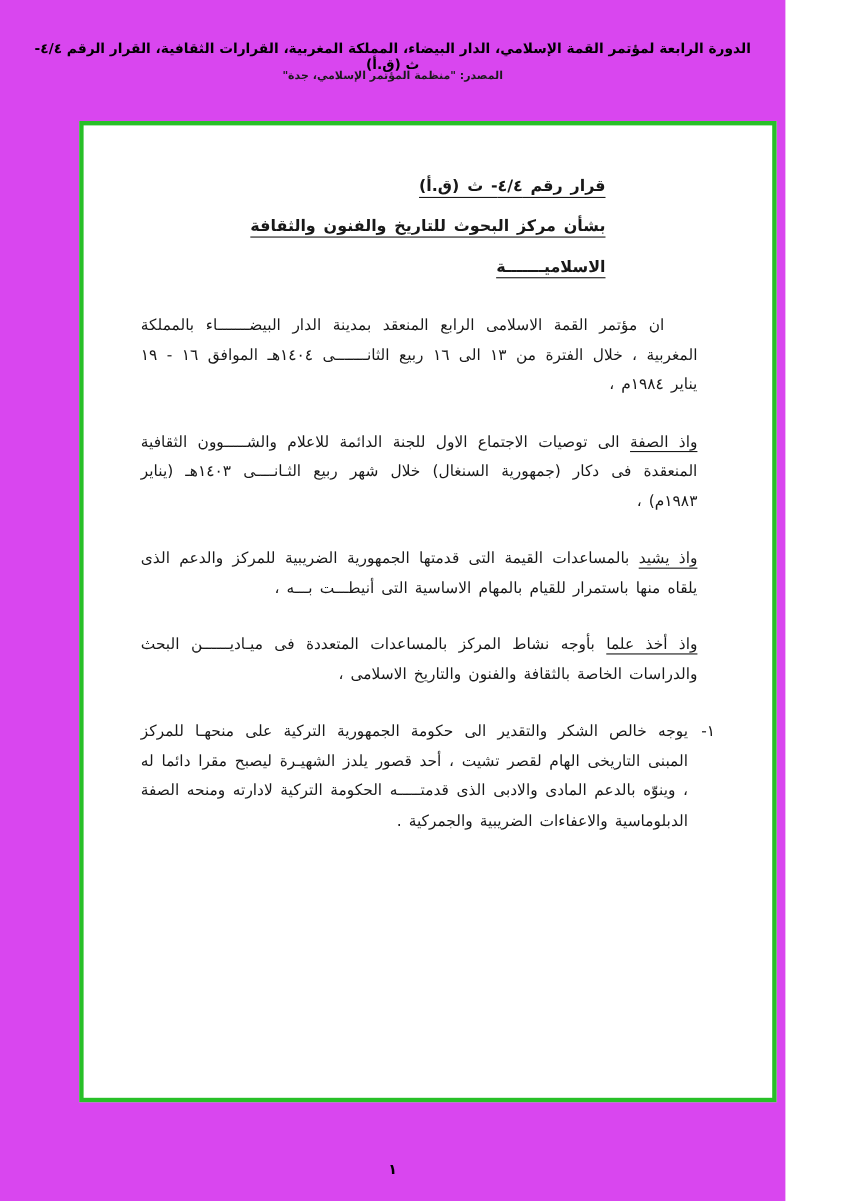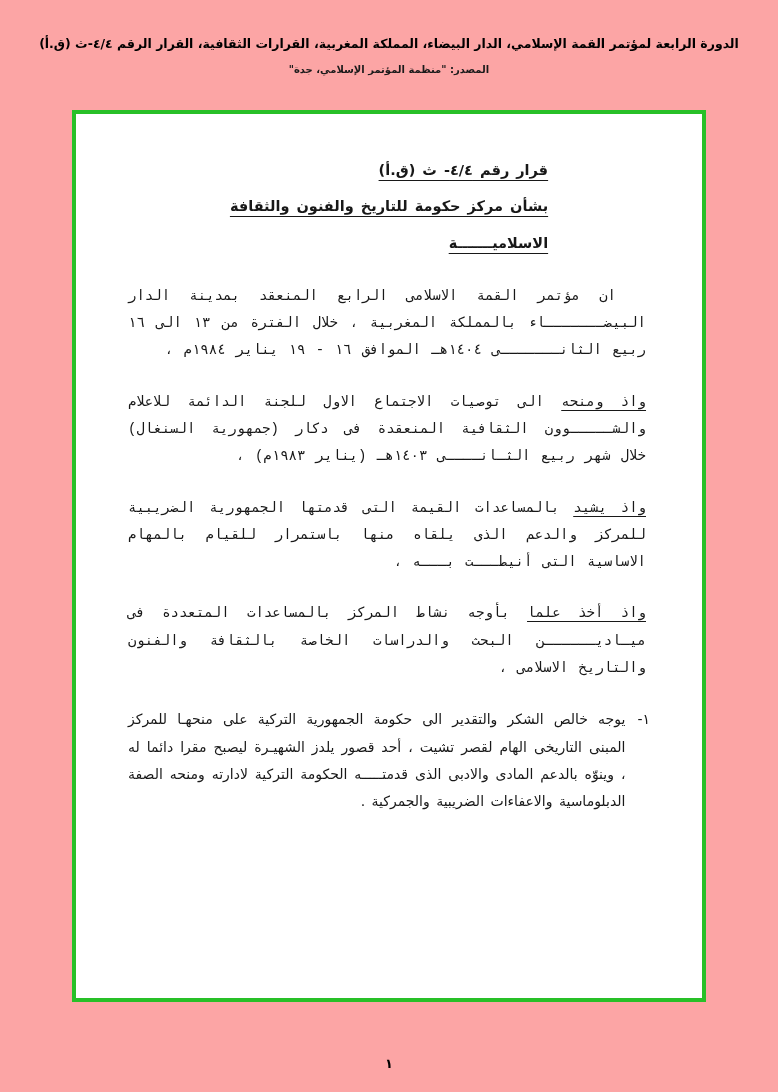--- a/index.html
+++ b/index.html
@@ -10,23 +10,23 @@
   body {
     width: 778px;
     height: 1092px;
     position: relative;
     font-family: "DejaVu Sans", sans-serif;
     color: #151515;
     overflow: hidden;
   }
   .page {
     position: relative;
-    width: 778px;
+    width: 714px;
     height: 1092px;
-    background: #fca5a5;
+    background: #d946ef;
   }
   .top-header {
     position: absolute;
     top: 36px;
     left: 30px;
     right: 30px;
     direction: rtl;
     text-align: center;
     font-size: 12.5px;
     font-weight: 700;
@@ -70,23 +70,22 @@
   }
   .title-line {
     display: block;
     width: fit-content;
     margin-right: 0;
     margin-bottom: 8px;
     text-decoration: underline;
     text-underline-offset: 5px;
   }
   .para {
-    margin: 0 4px 24px 0;
+    margin: 0 16px 24px 0;
     text-align: justify;
-    font-family: Liberation Mono, monospace;
   }
   .para.indent-first {
     text-indent: 30px;
   }
   .lead {
     text-decoration: underline;
     text-underline-offset: 4px;
   }
   .item {
     display: flex;
@@ -120,31 +119,31 @@
 
   <div class="top-header">الدورة الرابعة لمؤتمر القمة الإسلامي، الدار البيضاء، المملكة المغربية، القرارات الثقافية، القرار الرقم ٤/٤-ث (ق.أ)</div>
 
   <div class="source-line">المصدر:  "منظمة المؤتمر الإسلامي، جدة"</div>
 
   <div class="scan-frame" style="border-color: rgb(40, 192, 40);">
     <div class="doc" dir="rtl">
 
       <div class="title-block">
         <span class="title-line">قرار رقم ٤/٤- ث (ق.أ)</span>
-        <span class="title-line">بشأن مركز حكومة للتاريخ والفنون والثقافة</span>
+        <span class="title-line">بشأن مركز البحوث للتاريخ والفنون والثقافة</span>
         <span class="title-line">الاسلاميـــــــة</span>
       </div>
 
       <p class="para indent-first">
         <span>ان مؤتمر القمة الاسلامى الرابع المنعقد بمدينة الدار البيضـــــــاء بالمملكة المغربية ، خلال الفترة من ١٣ الى ١٦ ربيع الثانـــــــى ١٤٠٤هـ الموافق ١٦ - ١٩ يناير ١٩٨٤م ،</span>
       </p>
 
 
       <p class="para">
-        <span class="lead">واذ ومنحه</span><span> الى توصيات الاجتماع الاول للجنة الدائمة للاعلام والشـــــوون الثقافية المنعقدة فى دكار (جمهورية السنغال) خلال شهر ربيع الثـانــــى ١٤٠٣هـ (يناير ١٩٨٣م) ،</span>
+        <span class="lead">واذ الصفة</span><span> الى توصيات الاجتماع الاول للجنة الدائمة للاعلام والشـــــوون الثقافية المنعقدة فى دكار (جمهورية السنغال) خلال شهر ربيع الثـانــــى ١٤٠٣هـ (يناير ١٩٨٣م) ،</span>
       </p>
 
       <p class="para">
         <span class="lead">واذ يشيد</span><span> بالمساعدات القيمة التى قدمتها الجمهورية الضريبية للمركز والدعم الذى يلقاه منها باستمرار للقيام بالمهام الاساسية التى أنيطـــت بـــه ،</span>
       </p>
 
       <p class="para">
         <span class="lead">واذ أخذ علما</span><span> بأوجه نشاط المركز بالمساعدات المتعددة فى ميـاديــــــن البحث والدراسات الخاصة بالثقافة والفنون والتاريخ الاسلامى ،</span>
       </p>
 

